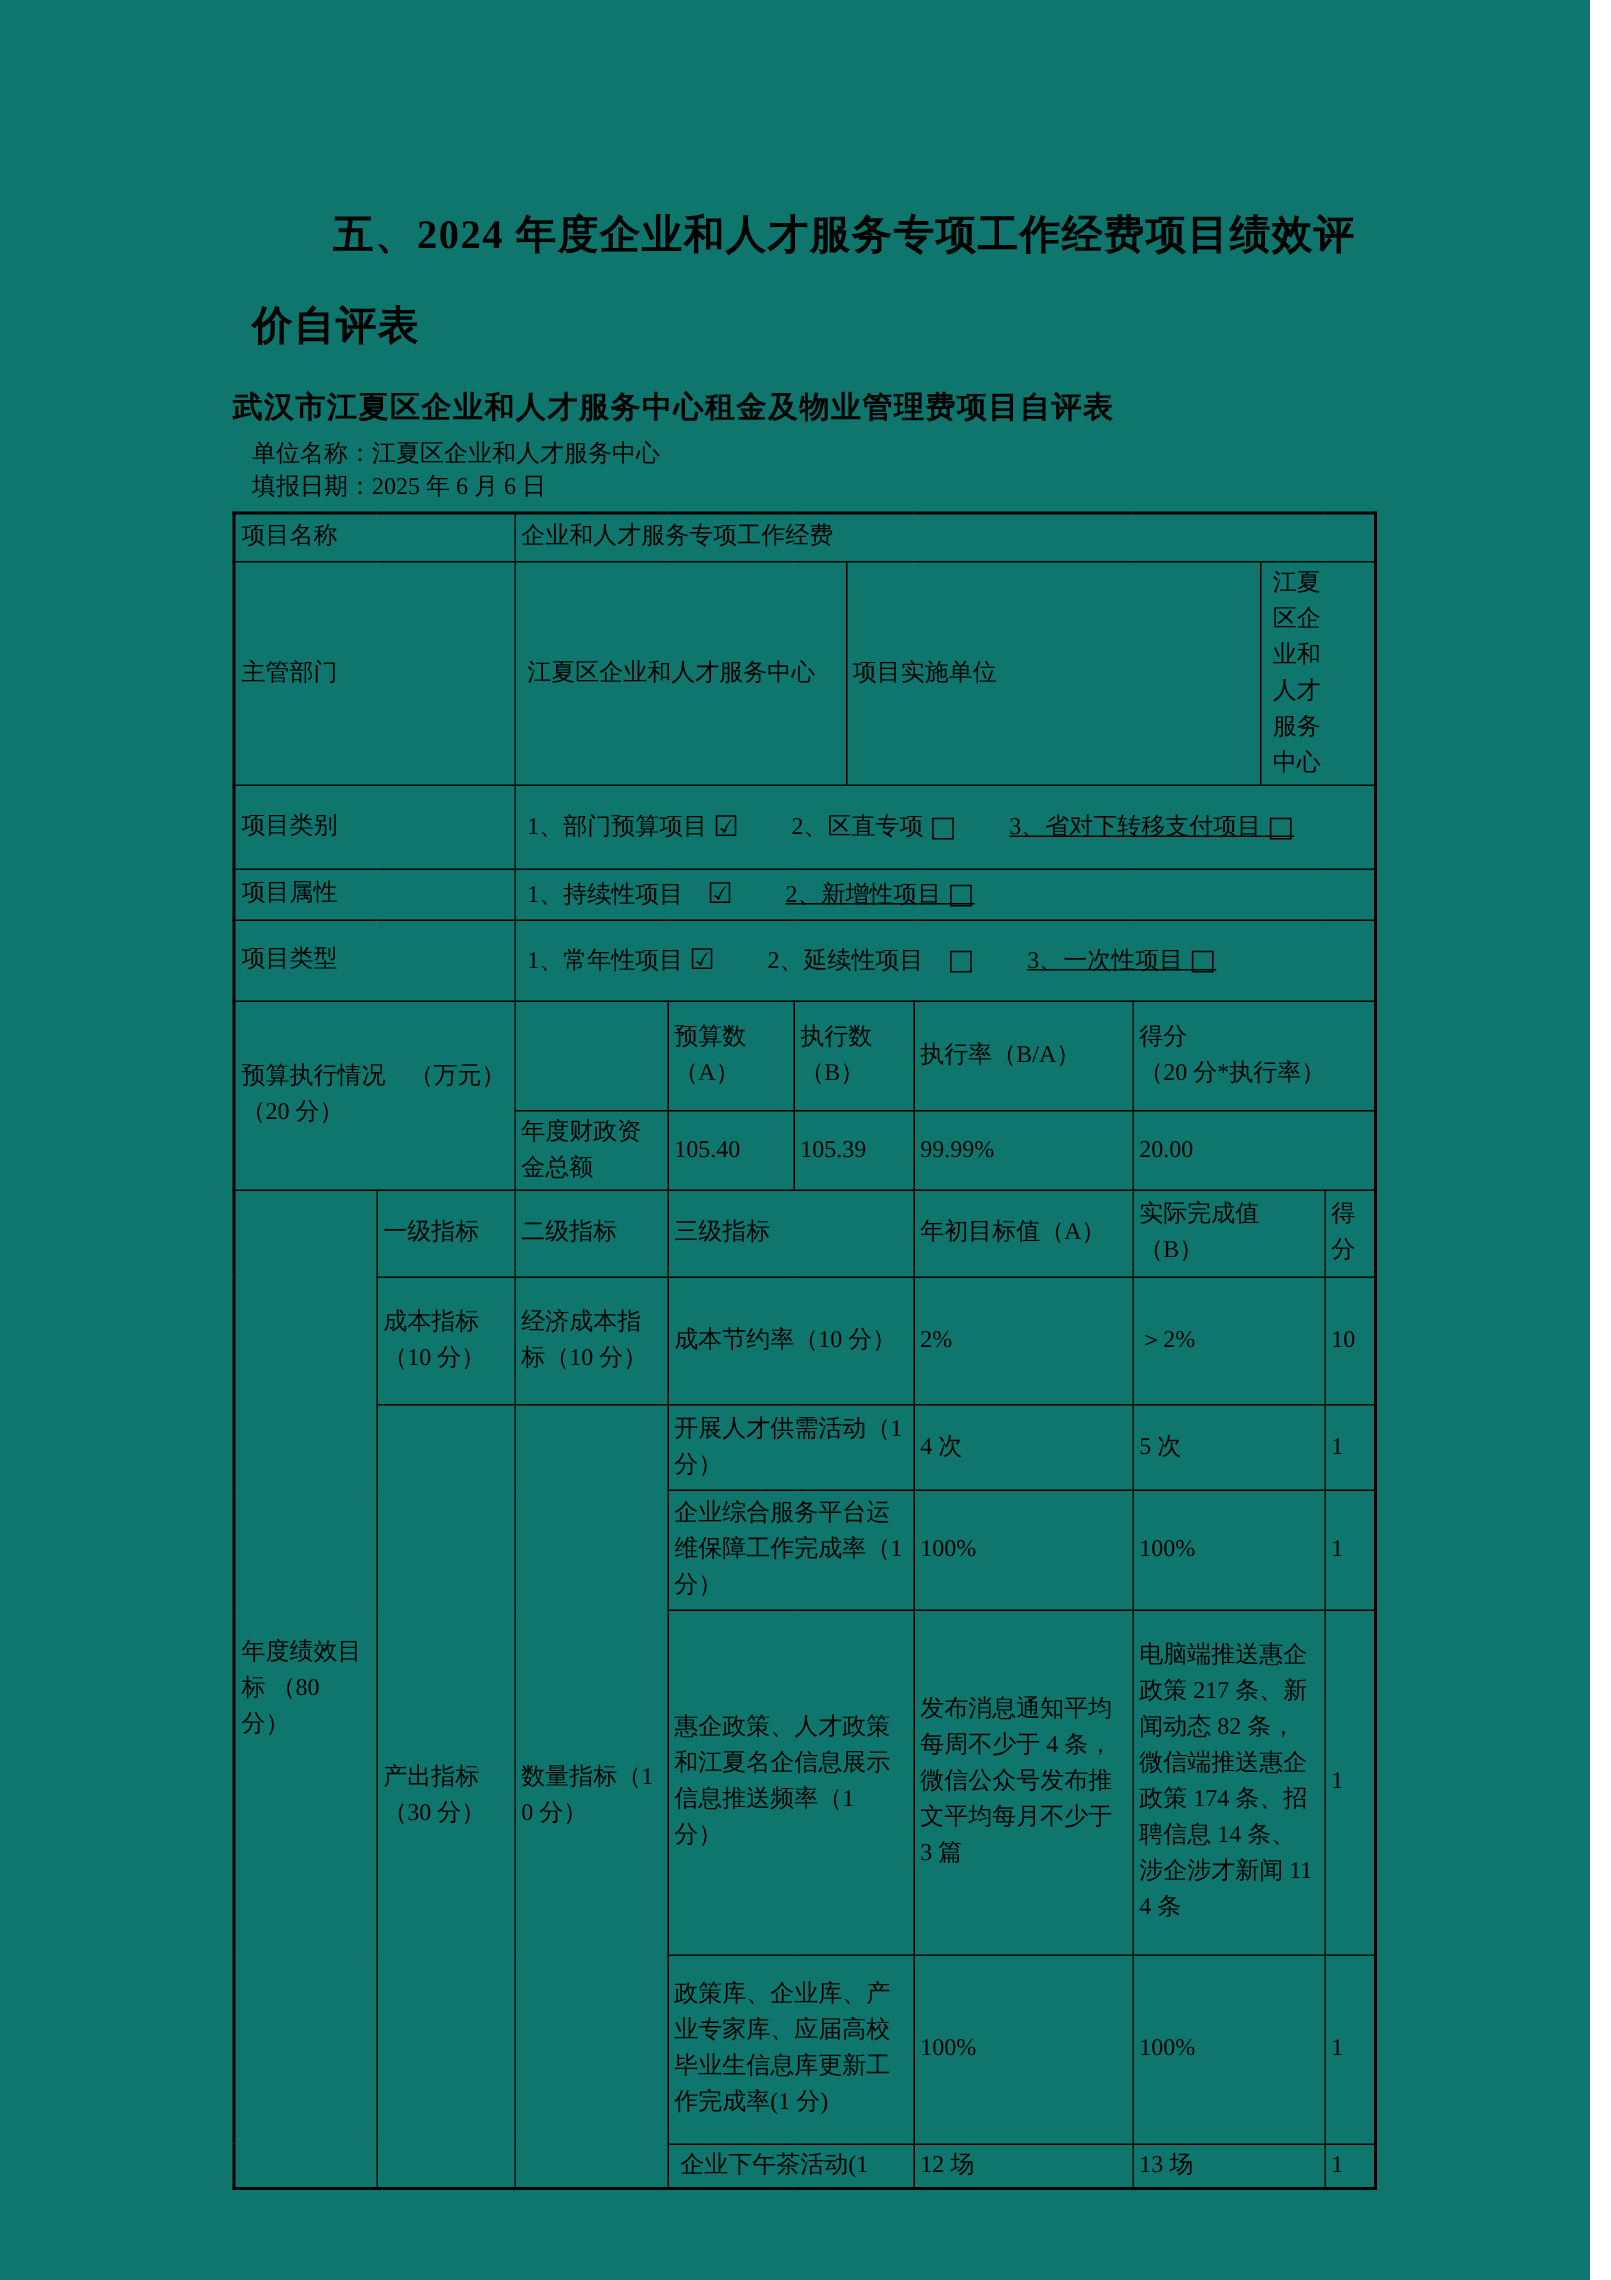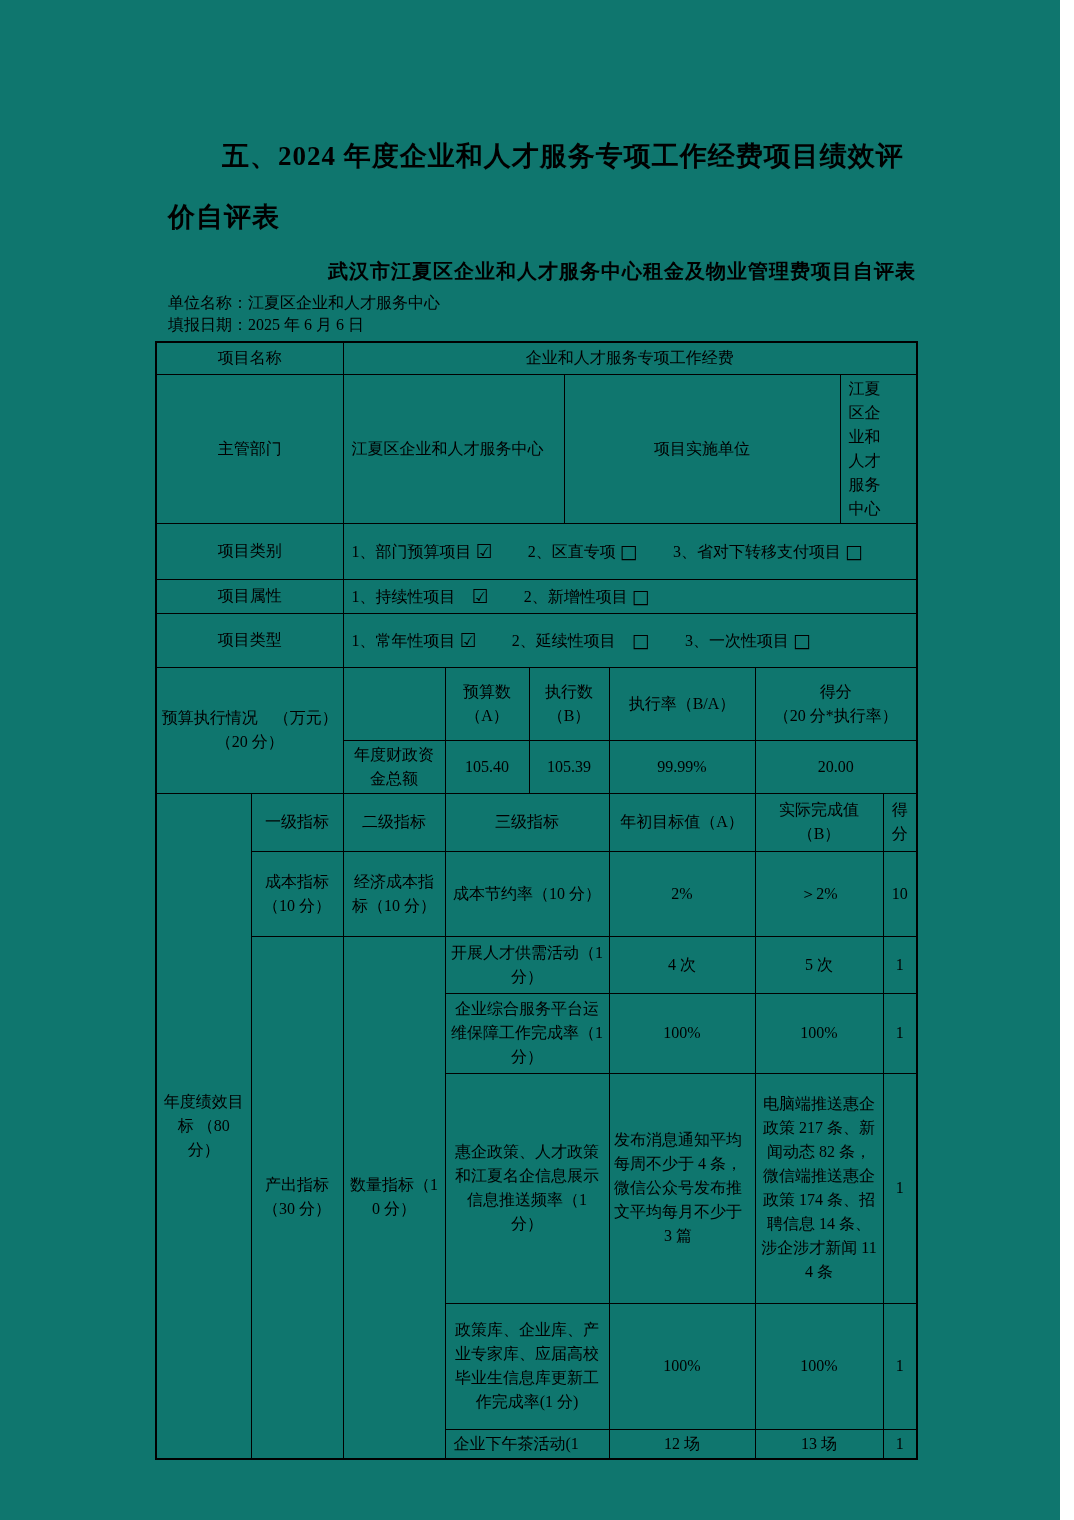--- a/index.html
+++ b/index.html
@@ -21,21 +21,21 @@
     width: 760px;
     font-size: 27px;
     font-weight: bold;
     line-height: 61px;
     text-indent: 54px;
     letter-spacing: 1px;
   }
   .table-title {
     width: 761px;
     margin: 10px 0 0 155px;
-    text-align: right;
+    text-align: left;
     font-size: 20px;
     font-weight: bold;
     letter-spacing: 1px;
   }
   .meta-row {
     width: 761px;
     margin: 7px 0 0 155px;
     padding-left: 13px;
     display: flex;
     font-size: 16px;
@@ -48,31 +48,31 @@
     margin: 5px 0 0 155px;
     width: 761px;
     border-collapse: collapse;
     table-layout: fixed;
     border: 2px solid #000;
   }
   .doc-table td {
     border: 1px solid #000;
     font-size: 16px;
     line-height: 1.5;
-    text-align: center;
+    text-align: left;
     vertical-align: middle;
     padding: 2px 4px;
     overflow: hidden;
     word-break: break-all;
   }
   .doc-table td.tl { text-align: left; padding-left: 8px; padding-right: 20px; }
   .doc-table td.preline { white-space: pre-line; }
   .doc-table td.pad-wide { padding-right: 12px; }
   .opt { margin-right: 2.2em; }
-  .opt:last-child { margin-right: 16px; }
+  .opt:last-child { margin-right: 16px; text-decoration: underline; }
   .box {
     font-weight: bold;
     font-size: 19px;
     font-family: "DejaVu Sans", sans-serif;
     vertical-align: -1px;
   }
   .page-number {
     position: absolute;
     bottom: 88px;
     left: 0;

